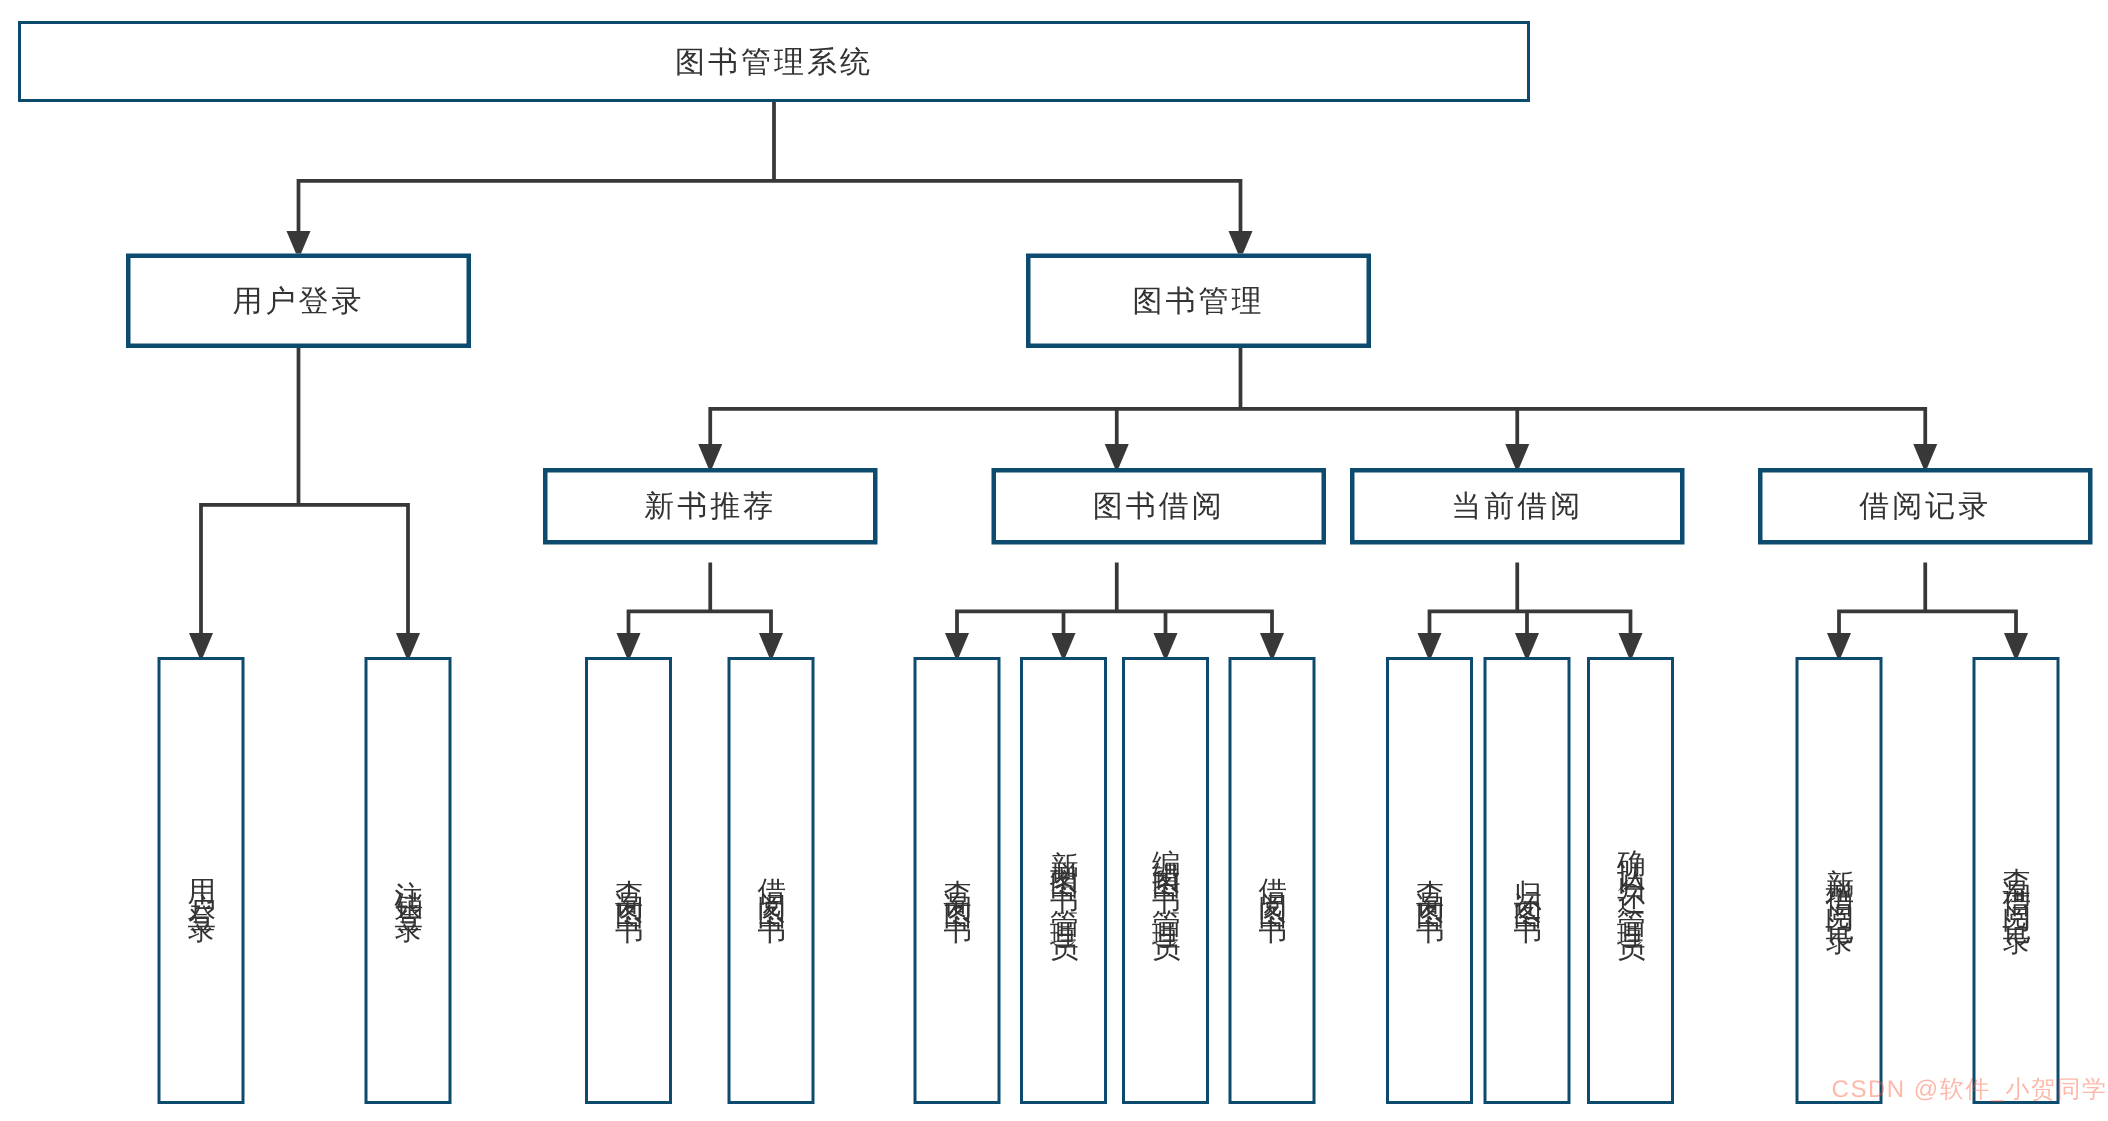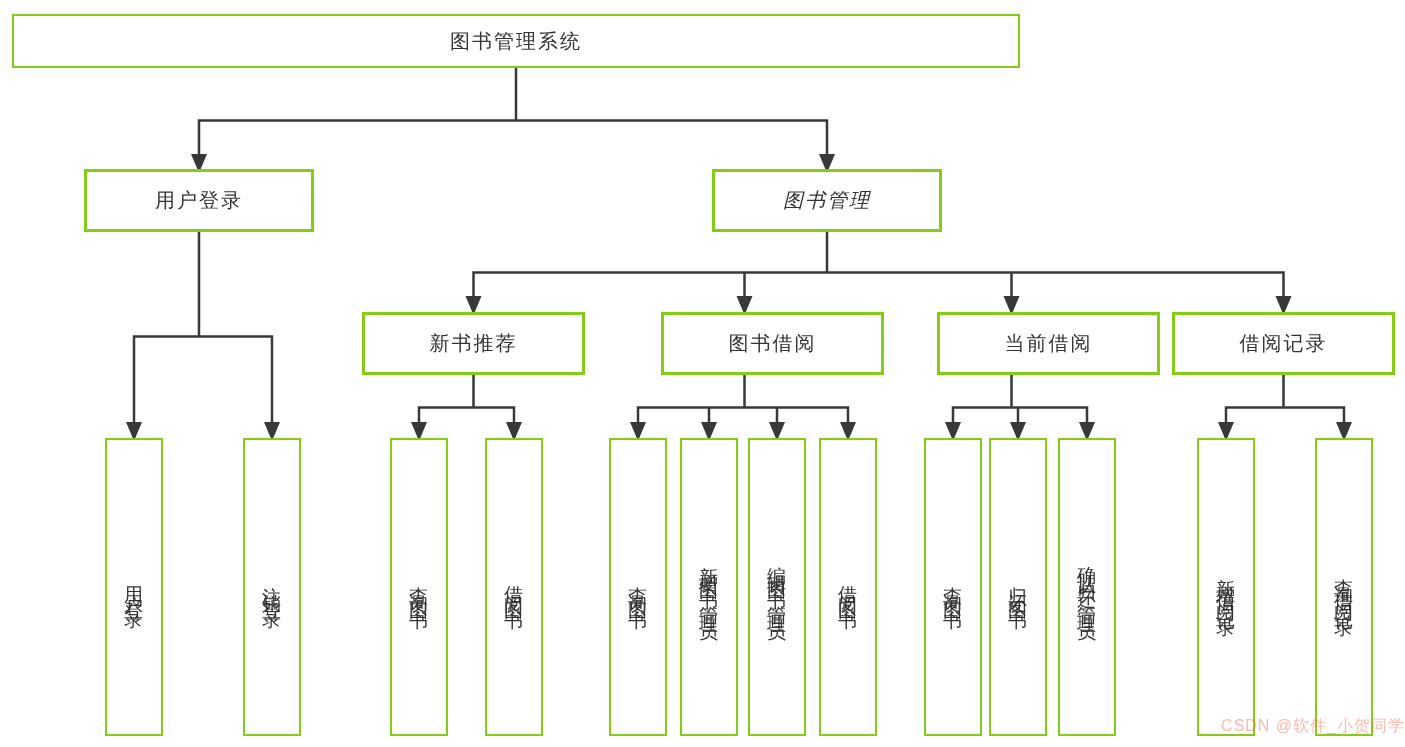--- a/index.html
+++ b/index.html
@@ -2,27 +2,27 @@
 <html><head>
 <meta charset="utf-8">
 <style>
   html,body{margin:0;padding:0;background:#ffffff;}
   .stage{
     position:relative;width:1405px;height:747px;background:#ffffff;overflow:hidden;
     font-family:"Liberation Sans","DejaVu Sans",sans-serif;color:#333333;
   }
   .connectors{position:absolute;left:0;top:0;width:1405px;height:747px;pointer-events:none;}
   .node{
-    position:absolute;box-sizing:border-box;background:#ffffff;border:3px solid #84cc16;
+    position:absolute;box-sizing:border-box;background:#ffffff;border:3px solid #0c4a6e;
     display:flex;align-items:center;justify-content:center;
     font-size:20px;letter-spacing:2px;white-space:nowrap;color:#333333;
   }
   .node.root{left:12px;top:14px;width:1008px;height:54px;border-width:2.5px;}
   .node.l2{top:169px;width:230px;height:63px;}
-  .node.l3{top:312px;width:223px;height:63px;}
+  .node.l3{top:312px;width:223px;height:51px;}
   .node.leaf{
     top:438px;width:58px;height:298px;border-width:2.5px;
     writing-mode:vertical-rl;text-orientation:mixed;
     font-size:19px;letter-spacing:8px;line-height:1;white-space:normal;
   }
   .watermark{
     position:absolute;left:1184px;top:716px;width:221px;
     font-size:16px;color:rgba(252,85,49,0.42);letter-spacing:1px;
     white-space:nowrap;text-align:right;
   }
@@ -68,25 +68,25 @@
       <polygon points="1010,422 1026,422 1018,441"></polygon>
       <polygon points="1079,422 1095,422 1087,441"></polygon>
       <polygon points="1218,422 1234,422 1226,441"></polygon>
       <polygon points="1336,422 1352,422 1344,441"></polygon>
     </g>
   </svg>
 
   <div class="node root">图书管理系统</div>
 
   <div class="node l2" style="left:84px;">用户登录</div>
-  <div class="node l2" style="left:712px;font-style:italic;">图书管理</div>
+  <div class="node l2" style="left:684px;">图书管理</div>
 
   <div class="node l3" style="left:362px;">新书推荐</div>
   <div class="node l3" style="left:633px;margin-left:28px;">图书借阅</div>
-  <div class="node l3" style="left:937px;">当前借阅</div>
+  <div class="node l3" style="left:900px;">当前借阅</div>
   <div class="node l3" style="left:1172px;">借阅记录</div>
 
   <div class="node leaf" style="left:105px;">用户登录</div>
   <div class="node leaf" style="left:243px;">注销登录</div>
 
   <div class="node leaf" style="left:390px;">查询图书</div>
   <div class="node leaf" style="left:485px;">借阅图书</div>
 
   <div class="node leaf" style="left:609px;">查询图书</div>
   <div class="node leaf" style="left:680px;">新增图书（管理员）</div>

